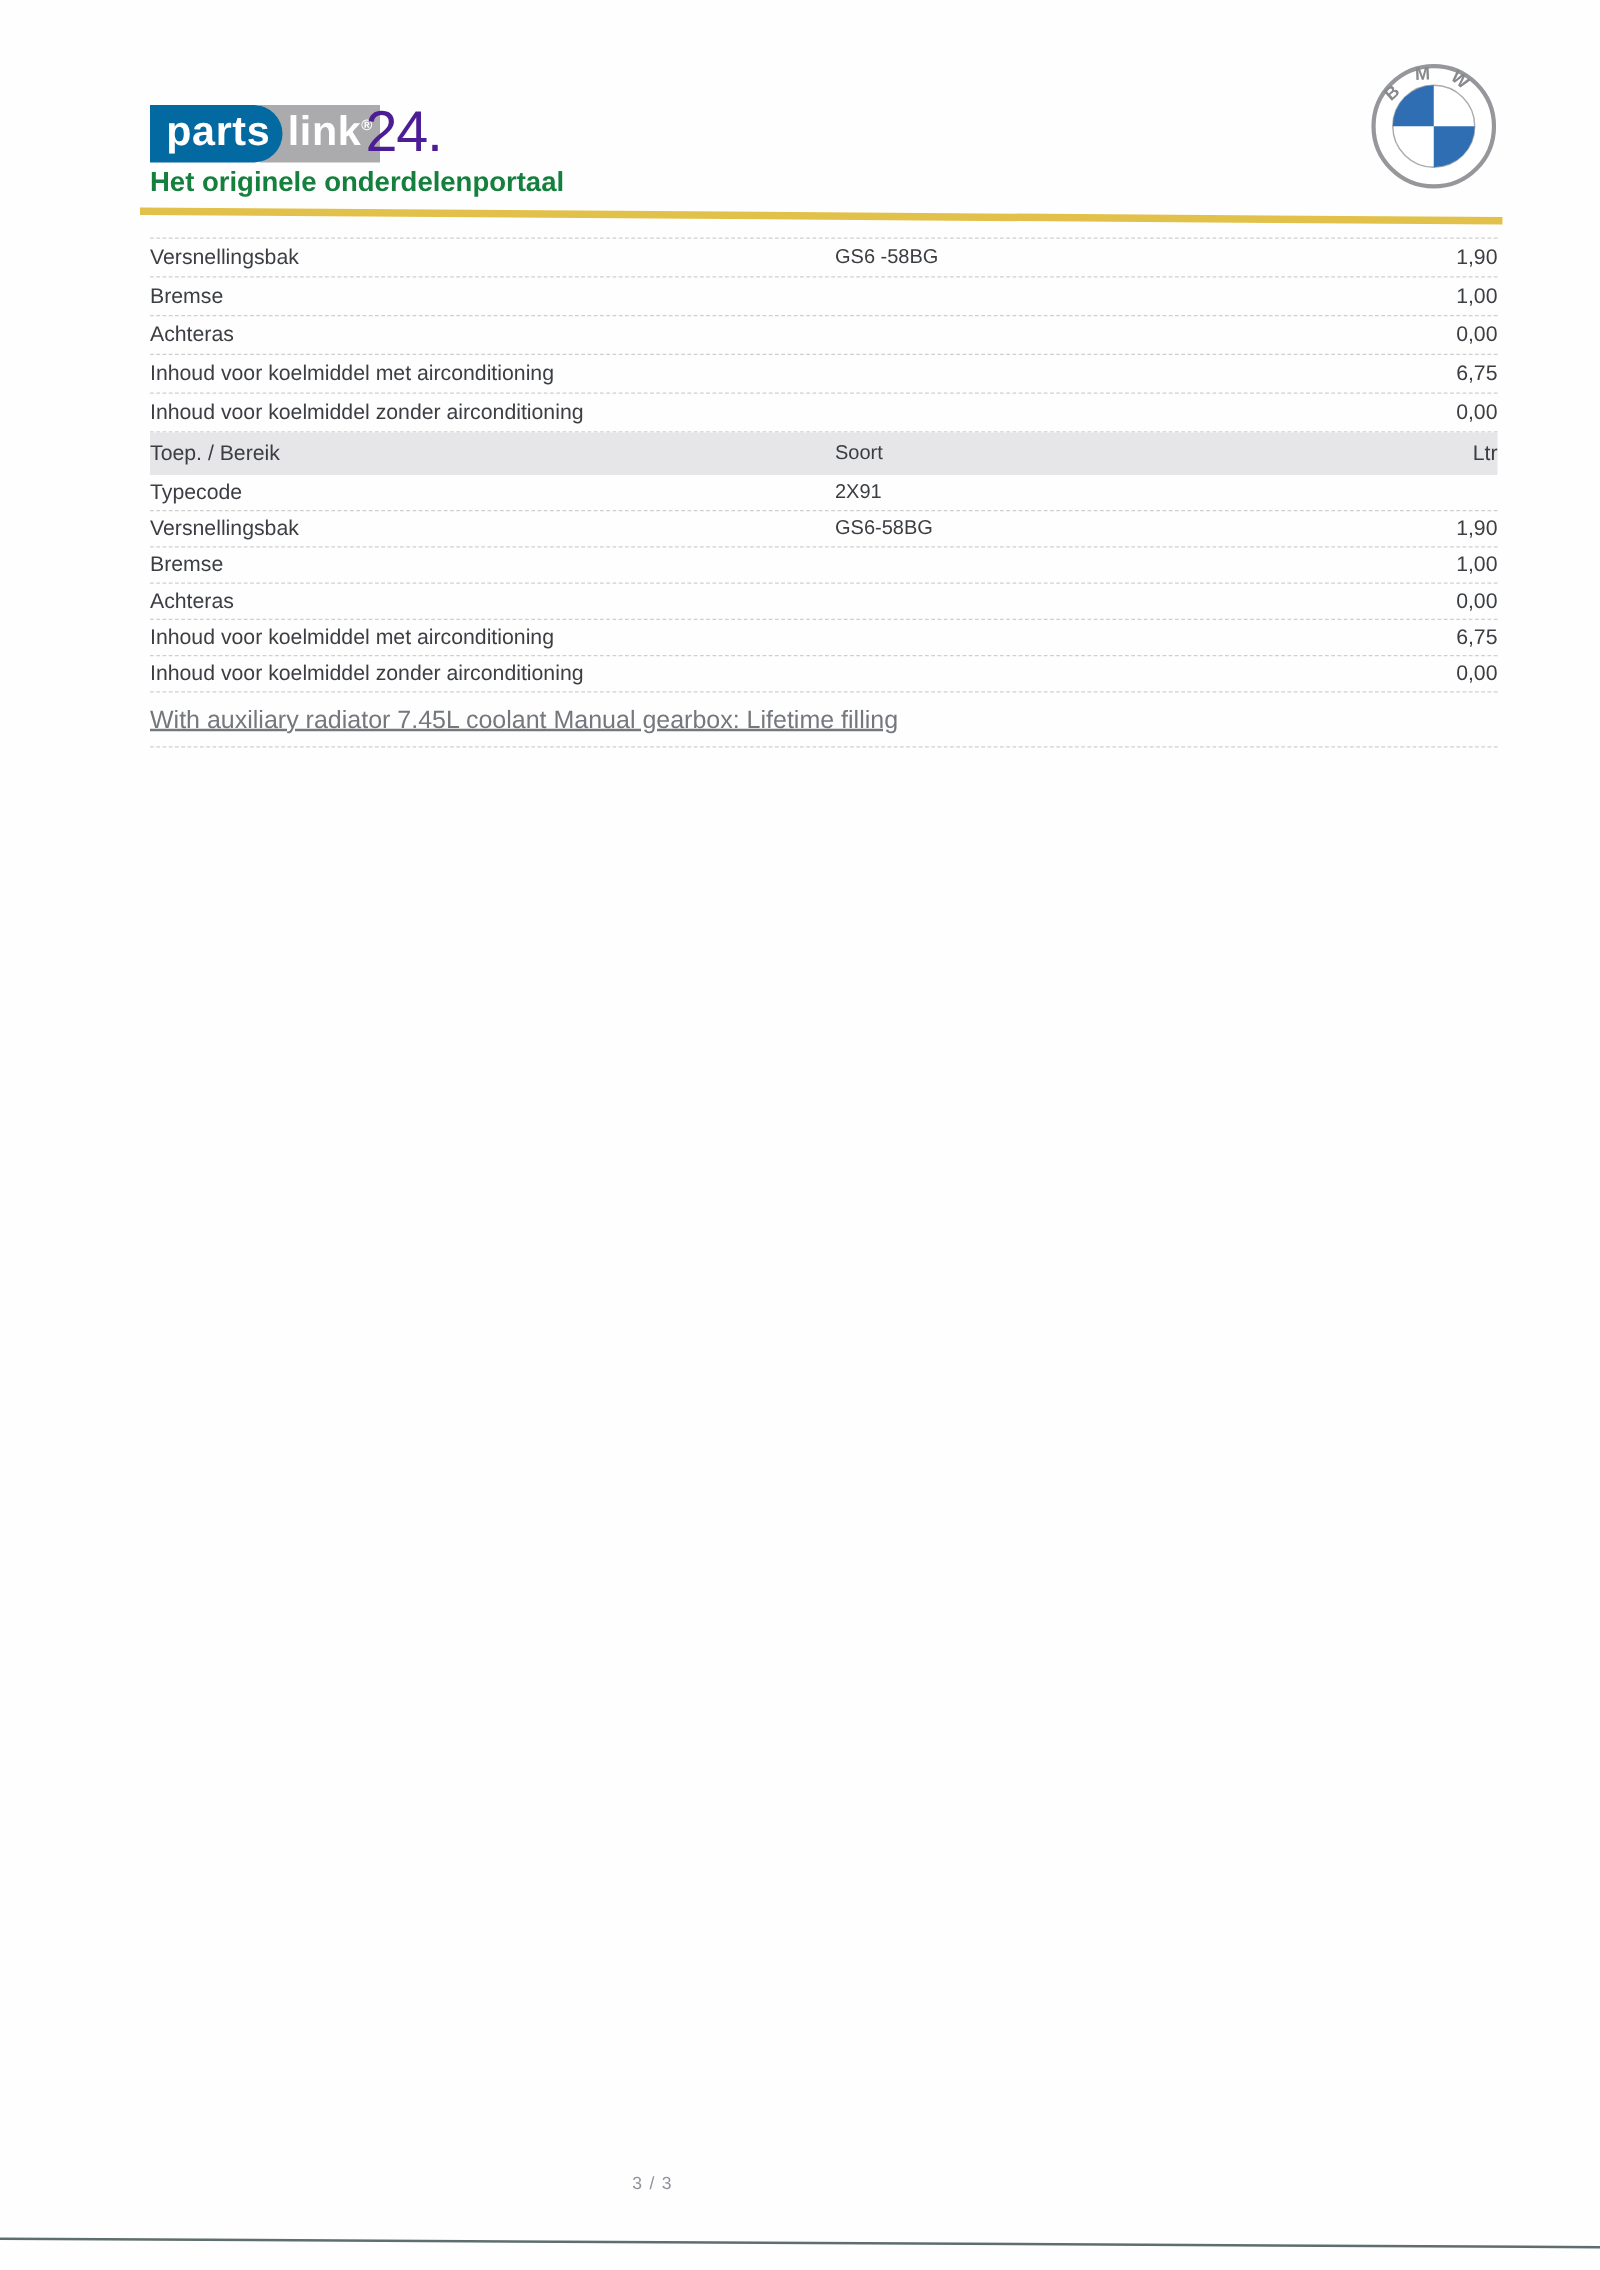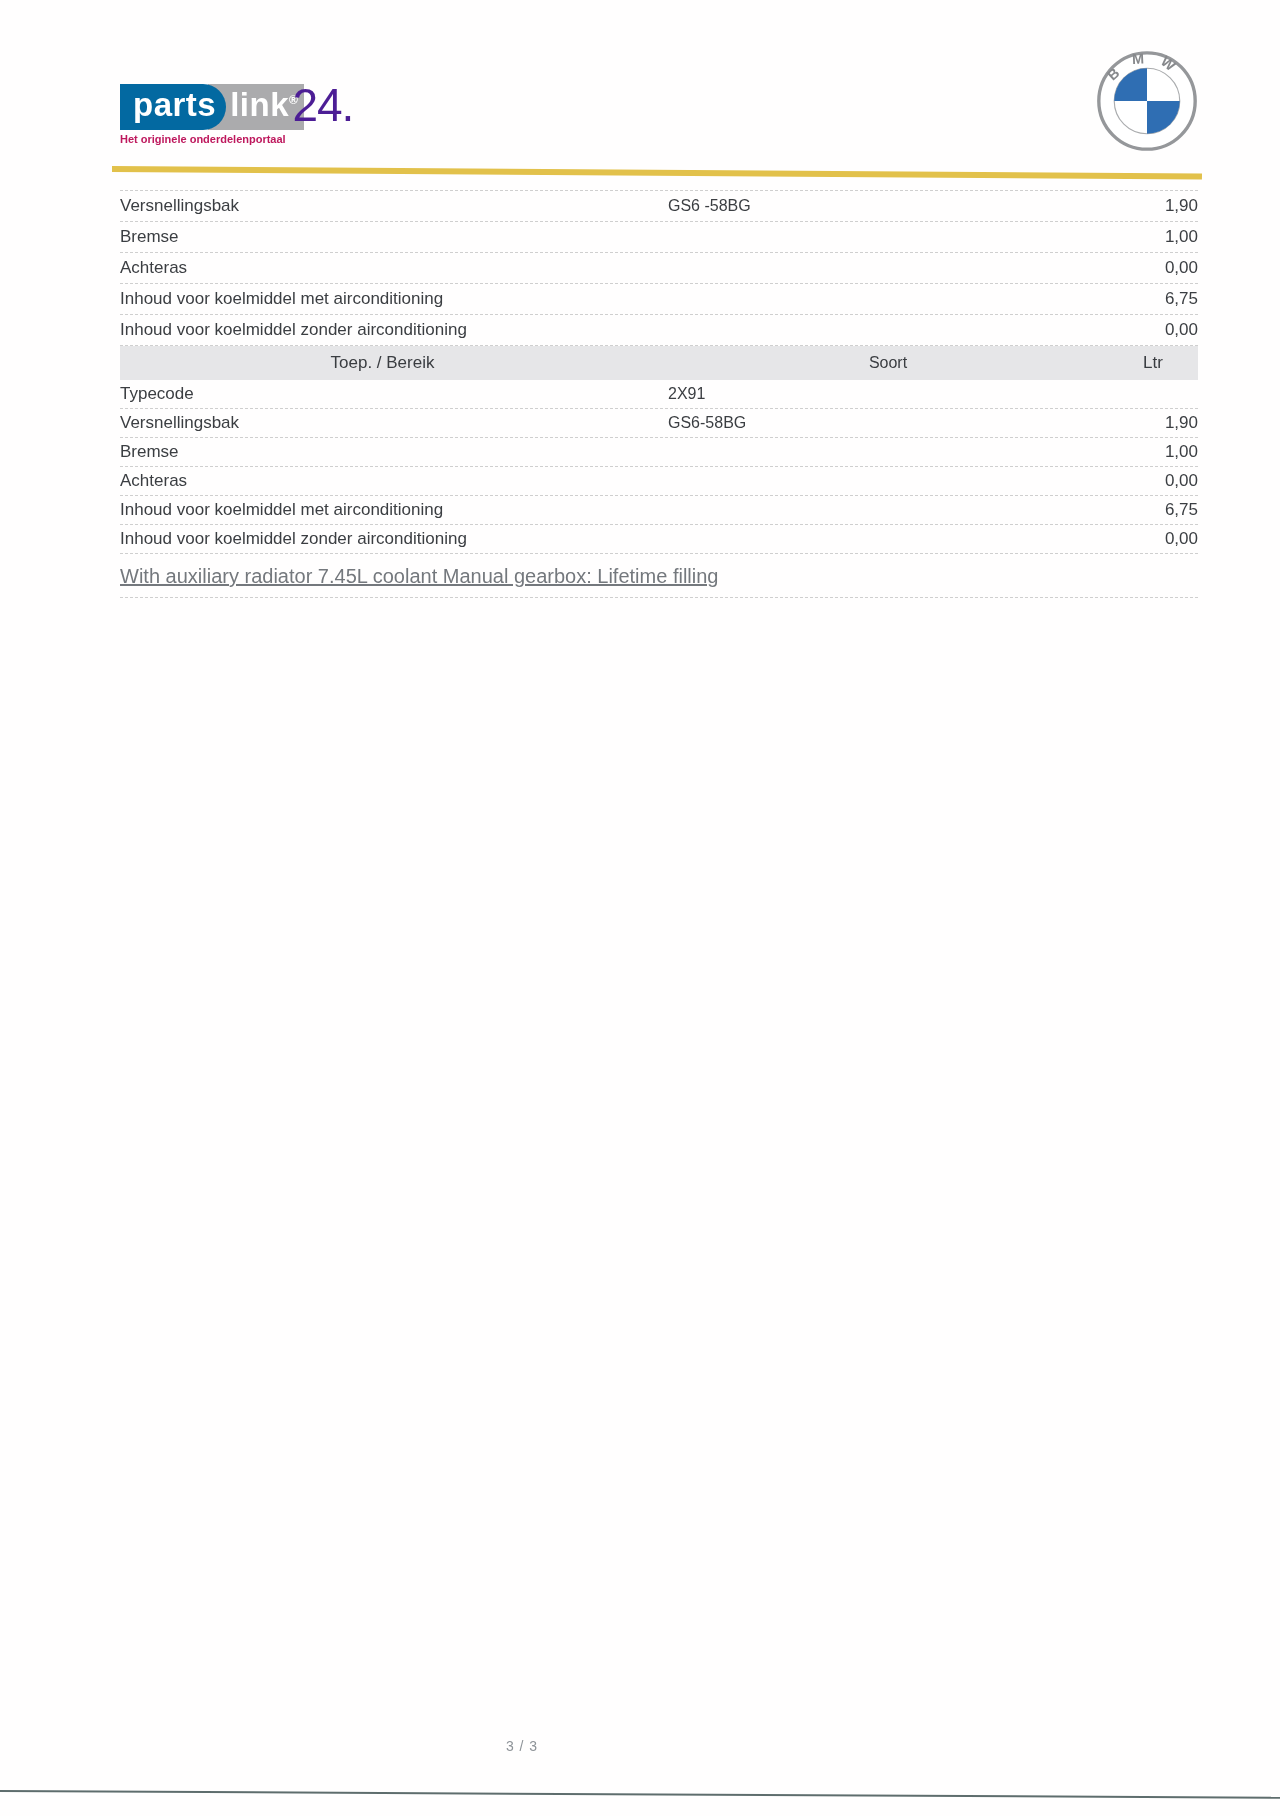--- a/index.html
+++ b/index.html
@@ -20,21 +20,21 @@
   .brand-link {
     background:#ababad; color:#fff; font-size:33px; font-weight:600;
     line-height:1.15; padding:2px 6px 6px 22px; margin-left:-18px;
     position:relative; z-index:1; letter-spacing:0.5px;
   }
   .brand-reg { font-size:12px; vertical-align:super; }
   .brand-24 {
     color:#4c1d95; font-size:46px; font-weight:400; line-height:0.95;
     margin-left:-12px; position:relative; z-index:3; letter-spacing:-1px;
   }
-  .brand-tagline { font-size:11px; font-weight:600; color:#be185d; margin-top:3px; }
+  .brand-tagline { font-size:22px; font-weight:600; color:#15803d; margin-top:3px; }
 
   
   .bmw { position:absolute; left:1094px; top:48px; width:106px; height:106px; }
 
   
   .rule-yellow {
     position:absolute; left:112px; top:166px; width:1090px; height:6px;
     background:#e2c14b; transform:rotate(0.4deg); transform-origin:left center;
   }
   .rule-bottom {
@@ -49,21 +49,21 @@
   .t1 .row { height:30px; }
   .t2 .row { height:28px; }
   .c1 { flex:0 0 525px; font-size:17px; color:#3b3e42; white-space:nowrap; }
   .c2 { flex:1 1 auto; font-size:16px; color:#3b3e42; white-space:nowrap;margin-left:23px; }
   .c3 { flex:0 0 90px; text-align:right; font-size:17px; color:#3b3e42; }
   .note { font-size:17px; color:#74787d; padding:11px 0 16px 0; }
   .note-2 { font-size:20px; color:#74787d; padding:11px 0 9px 0; border-bottom:1px dashed #cfcfcf;text-decoration:underline; }
   .thead {
     display:flex; align-items:center; height:34px; background:#e6e6e8;
   }
-  .thead .c1, .thead .c2, .thead .c3 { color:#3a3d41;text-align:center; }
+  .thead .c1, .thead .c2, .thead .c3 { color:#3a3d41; }
 
   
   .page-num {
     position:absolute; left:0; top:1738px; width:1044px; text-align:center;
     font-size:14px; color:#8e9398; letter-spacing:1px;
   }
 </style>
 </head>
 <body>
 

